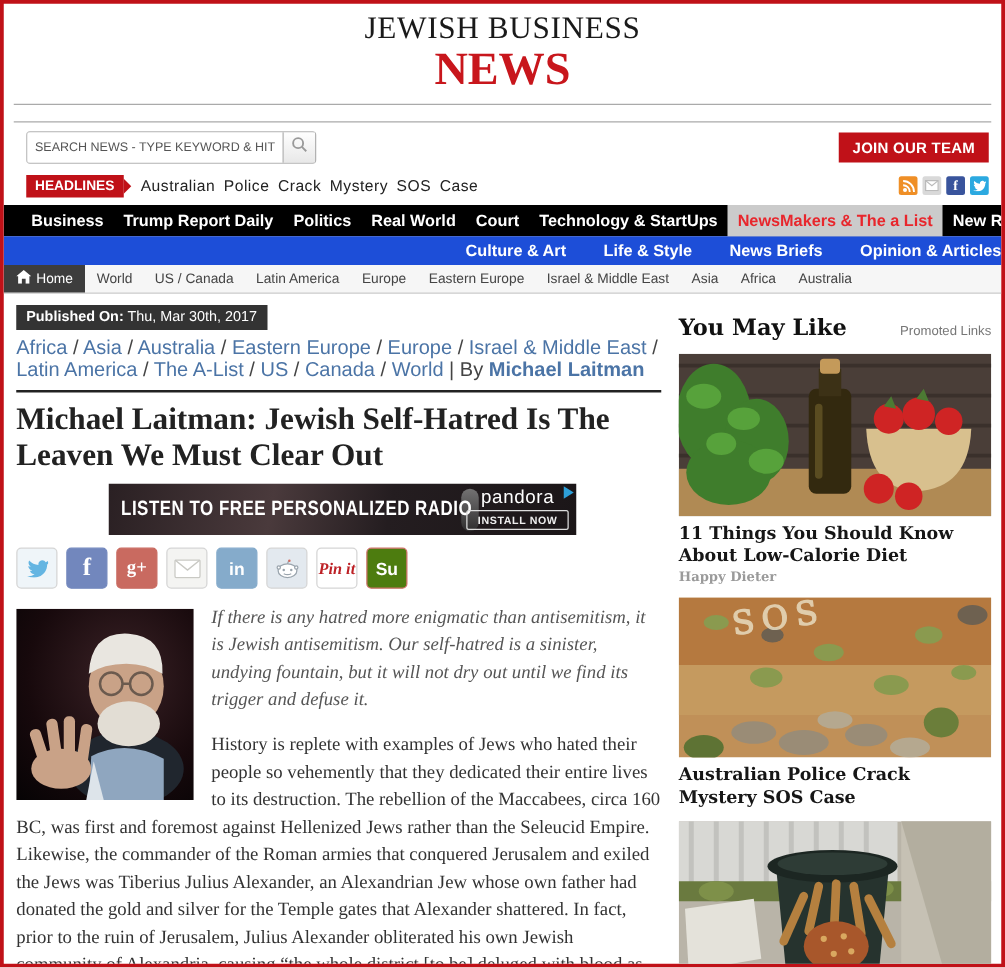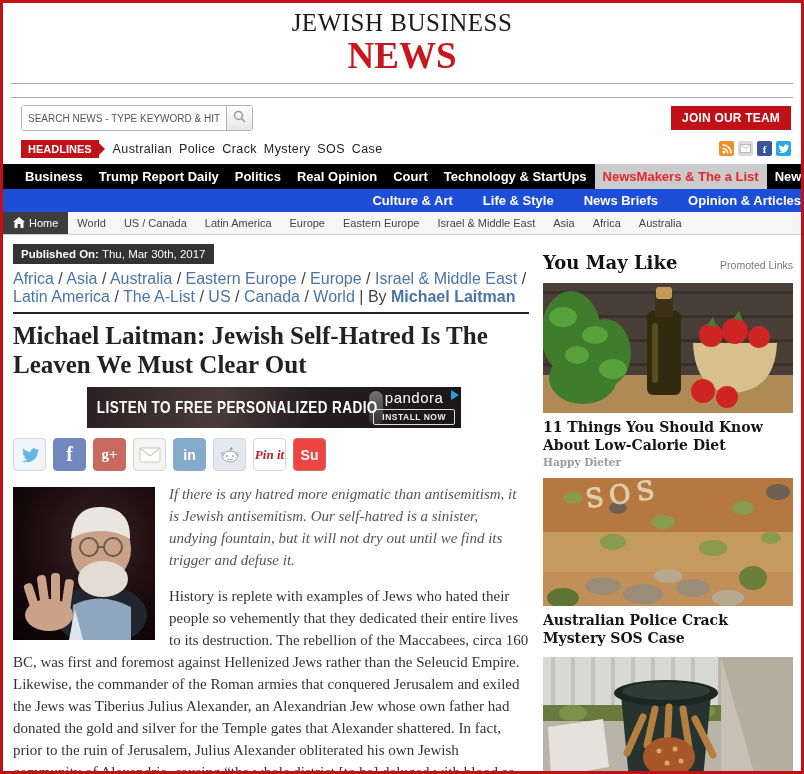--- a/index.html
+++ b/index.html
@@ -73,21 +73,21 @@
   
   .share-row { display:flex; gap:7px; margin-top:10px; }
   .share-btn { width:33px; height:33px; border-radius:4px; display:flex; align-items:center; justify-content:center; cursor:pointer; border:1px solid #d5d5d5; font-weight:bold; color:#fff; font-size:15px; }
   .sb-tw { background:#eff5f9; }
   .sb-fb { background:#7287bd; border-color:#7287bd; font-family:"Liberation Serif",serif; font-size:20px; }
   .sb-gp { background:#c96a60; border-color:#c96a60; font-family:"Liberation Serif",serif; font-size:15px; }
   .sb-em { background:#f4f4f2; }
   .sb-in { background:#85abcb; border-color:#85abcb; font-size:14px; }
   .sb-rd { background:#e3e9ef; }
   .sb-pin { background:#fff; color:#bd2126; font-family:"Liberation Serif",serif; font-style:italic; font-size:13px; }
-  .sb-su { background:#ef4444; border-color:#cd7168; font-size:14px; }
+  .sb-su { background:#4d7c0f; border-color:#cd7168; font-size:14px; }
 
   
   .article { margin-top:12px; font-family:"Liberation Serif","DejaVu Serif",serif; color:#333; }
   .figure { float:left; width:142px; height:153px; margin:4px 14px 6px 0; }
   .lead { font-style:italic; font-size:15px; line-height:22px; color:#555; }
   .bodytext { font-size:15px; line-height:22px; margin-top:14px; color:#333; }
 
   
   .sb-head { display:flex; align-items:baseline; margin-top:8px; }
   .sb-title { font-family:"DejaVu Serif","Liberation Serif",serif; font-weight:bold; font-size:18px; color:#111; }
@@ -155,21 +155,21 @@
       <div class="item">
         <span>Business</span>
       </div>
       <div class="item">
         <span>Trump Report Daily</span>
       </div>
       <div class="item">
         <span>Politics</span>
       </div>
       <div class="item">
-        <span>Real Opinion</span>
+        <span>Real World</span>
       </div>
       <div class="item">
         <span>Court</span>
       </div>
       <div class="item">
         <span>Technology &amp; StartUps</span>
       </div>
       <div class="item active">
         <span>NewsMakers &amp; The a List</span>
       </div>

